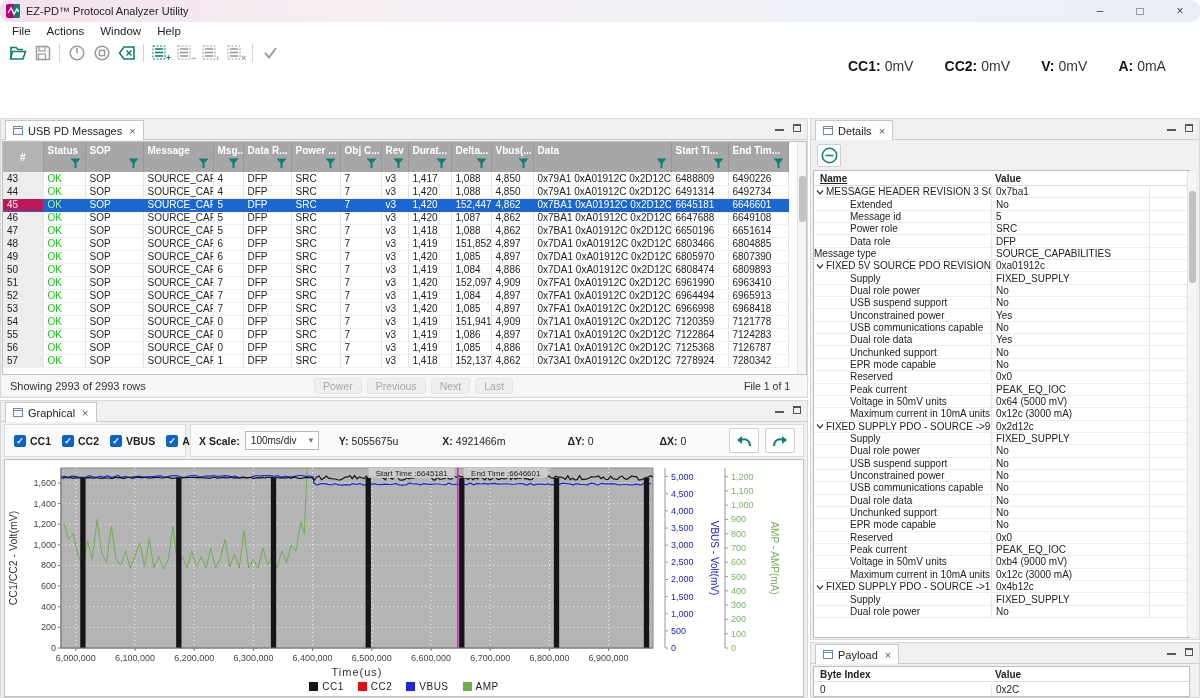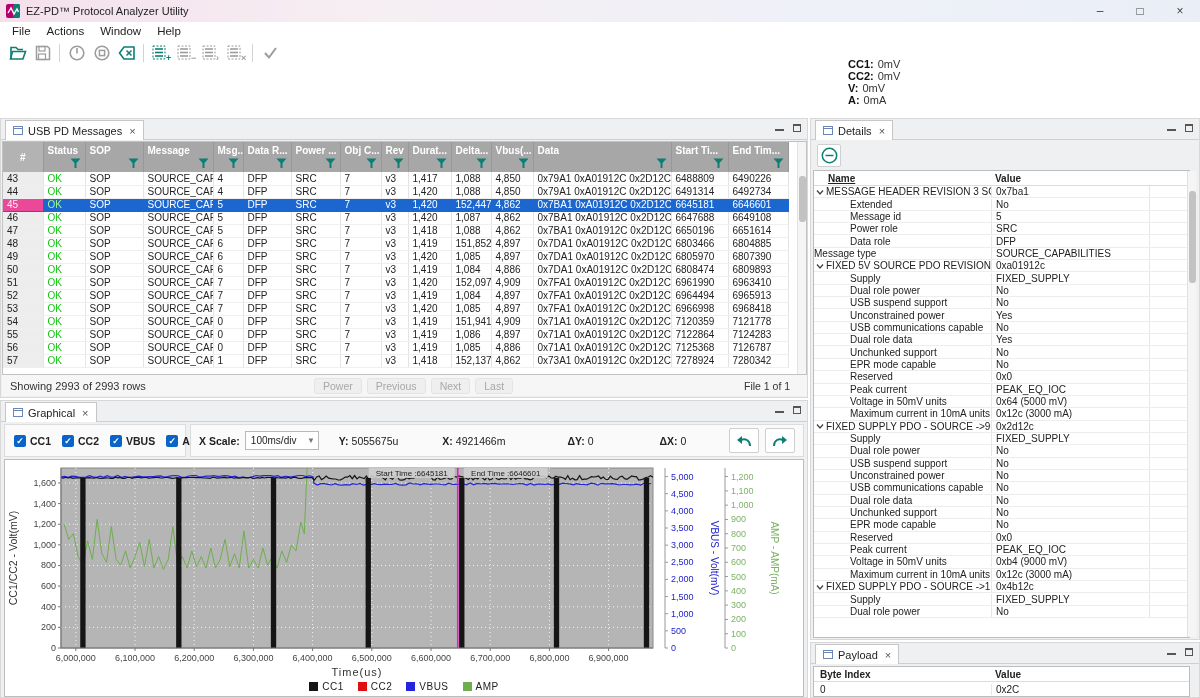--- a/index.html
+++ b/index.html
@@ -3,38 +3,38 @@
 <meta charset="utf-8">
 <style>
   * { margin:0; padding:0; box-sizing:border-box; }
   html,body { width:1200px; height:698px; overflow:hidden; background:#fff;
     font-family:"Liberation Sans", sans-serif; color:#222; }
   body { position:relative; }
 
   
   .titlebar { position:absolute; left:0; top:0; width:1200px; height:22px;
     background:linear-gradient(90deg,#f4e0eb 0%,#f6eef3 30%,#eef1f8 70%,#eaeef7 100%);
-    display:flex; align-items:center; padding-left:6px; font-size:11px; }
+    display:flex; align-items:center; padding-left:6px; font-size:11px;border-radius:9px; }
   .app-icon { width:14px; height:14px; margin-right:6px; }
   .win-controls { position:absolute; right:0; top:0; height:22px; display:flex; }
   .win-btn { width:40px; height:22px; display:flex; align-items:center; justify-content:center;
     font-size:12px; color:#444; }
 
   
   .menubar { position:absolute; left:0; top:22px; width:1200px; height:18px; background:#fff;
     display:flex; align-items:center; padding-left:4px; font-size:11.5px; }
   .menu-item { padding:0 8px; }
   .toolbar { position:absolute; left:0; top:40px; width:1200px; height:26px; background:#fff;
     display:flex; align-items:center; padding-left:5px; }
   .tool { width:25px; height:22px; display:flex; align-items:center; justify-content:center; }
   .tsep { width:1px; height:18px; background:#d2d2d2; margin:0 4px; }
 
   
   .measures { position:absolute; left:848px; top:58px; width:318px; height:16px;
-    display:flex; justify-content:space-between; font-size:11px;flex-direction:column; }
+    display:flex; justify-content:space-between; font-size:14px; }
   .measure b { color:#111; margin-right:4px; } .measure span { color:#333; }
 
   
   .panel { position:absolute; background:#eef0f1; border:1px solid #d8d8d8; }
   .tabstrip { position:relative; height:21px; border-bottom:1px solid #cfcfcf; background:#eef0f1; }
   .tab { position:absolute; left:4px; top:1px; height:20px; background:#fff;
     border:1px solid #c6c6c6; border-bottom:none; display:flex; align-items:center;
     gap:5px; padding:0 7px; font-size:11px; color:#222; }
   .tab .close { color:#555; font-size:11px; margin-left:2px; }
   .panel-btns { position:absolute; right:6px; top:5px; display:flex; gap:9px; }
@@ -48,21 +48,21 @@
   table.msg { border-collapse:collapse; table-layout:fixed; width:785px; font-size:10px; }
   table.msg th { background:#a7a7a7; color:#fff; font-weight:bold; text-align:left;
     padding:1px 4px; border-right:1px solid #989898; white-space:nowrap; overflow:hidden;
     height:16px; font-size:10px; }
   tr.funnel-row th { height:14px; text-align:right; padding:0 4px 1px 0; }
   table.msg td { height:13px; padding:0 4px; border-right:1px solid #e4e4e4;
     border-bottom:1px solid #efefef; white-space:nowrap; overflow:hidden; color:#222; }
   td.idx { background:#ededed; color:#444; border-right:1px solid #c9c9c9; }
   .ok { color:#17c517; }
   tr.sel td { background:#1b66cf; color:#fff; border-color:#1b66cf; }
-  tr.sel td.idx { background:#ec4899; color:#f2f2f2; }
+  tr.sel td.idx { background:#be185d; color:#f2f2f2; }
   tr.sel td .ok { color:#9cf79c; }
   .vscroll { position:absolute; width:9px; background:#f5f5f5; border-left:1px solid #e2e2e2; }
   .vthumb { position:absolute; left:1px; width:7px; background:#c2c2c2; border-radius:3px; }
   .msg-footer { position:absolute; left:1px; bottom:1px; width:805px; height:21px;
     background:#f6f6f6; font-size:11px; display:flex; align-items:center; }
   .showing { margin-left:8px; color:#333; }
   .pager { position:absolute; left:312px; display:flex; gap:5px; }
   .pager .pbtn { font-size:10.5px; color:#a8a8a8; background:#efefef; border:1px solid #e4e4e4;
     border-radius:3px; padding:1px 8px; }
   .fileof { position:absolute; left:742px; font-size:10.5px; color:#333; }
@@ -96,21 +96,21 @@
   
   .p-details { left:810px; top:118px; width:390px; height:522px; }
   .det-toolbar { position:absolute; left:0; top:22px; height:28px; width:100%; }
   .collapse-btn { position:absolute; left:6px; top:3px; width:24px; height:23px;
     border:1px solid #cfcfcf; background:#fff; border-radius:2px; display:flex;
     align-items:center; justify-content:center; }
   .det-table { position:absolute; left:2px; top:51px; width:377px; height:468px;
     background:#fff; border:1px solid #bdbdbd; overflow:hidden; font-size:10px; }
   .det-hdr { display:flex; height:15px; font-weight:bold; border-bottom:1px solid #dcdcdc;
     align-items:center; }
-  .det-hdr .n { width:177px; padding-left:14px;text-decoration:underline; } .det-hdr .v { padding-left:4px; }
+  .det-hdr .n { width:177px; padding-left:6px;text-decoration:underline; } .det-hdr .v { padding-left:4px; }
   .det-row { display:flex; height:12.35px; border-bottom:1px solid #ededed; align-items:center; }
   .det-row .n { width:177px; white-space:nowrap; overflow:hidden; display:flex; align-items:center; }
   .det-row .v { width:158px; padding-left:4px; border-left:1px solid #e6e6e6;
     white-space:nowrap; overflow:hidden; }
   .det-row .tail { flex:1; border-left:1px solid #e6e6e6; height:100%; }
   .chev-cell { width:12px; display:inline-flex; justify-content:center; flex:none; }
 
   
   .p-payload { left:810px; top:642px; width:390px; height:56px; }
   .pay-table { position:absolute; left:2px; top:23px; width:377px; height:31px; background:#fff;

